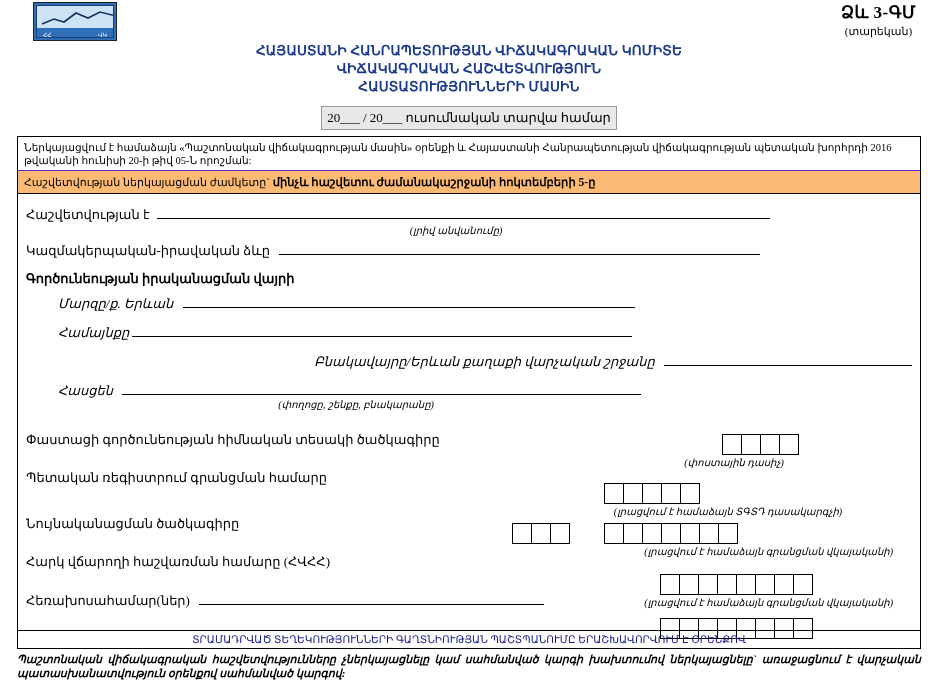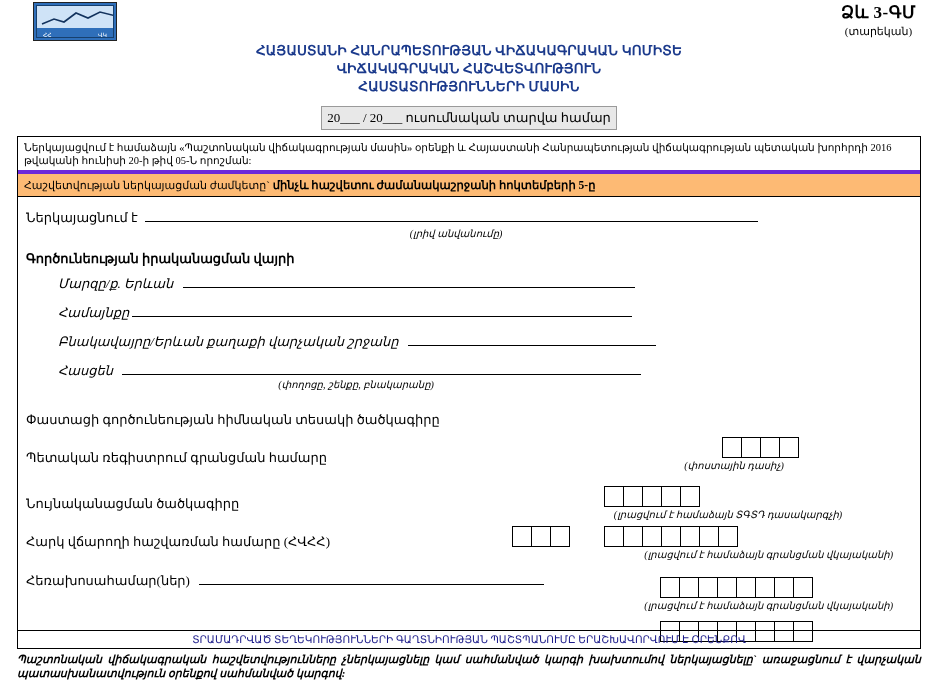--- a/index.html
+++ b/index.html
@@ -110,21 +110,21 @@
     position: relative;
     margin: 0 17px;
     border: 1px solid #000;
     box-sizing: border-box;
     height: 513px;
   }
   .note {
     font-size: 10.5px;
     line-height: 13px;
     padding: 4px 6px 3px 6px;
-    border-bottom: 4px solid #6d28d9;
+    border-bottom: 1px solid #6d28d9;
   }
   .deadline {
     font-size: 11px;
     padding: 4px 6px;
     border-bottom: 1px solid #000;
     background: #fdba74;
   }
   .deadline b { font-size: 11.5px; }
   .body {
     position: relative;
@@ -226,41 +226,45 @@
 
     <div class="note">Ներկայացվում է համաձայն «Պաշտոնական վիճակագրության մասին» օրենքի և  Հայաստանի Հանրապետության վիճակագրության պետական խորհրդի 2016 թվականի հունիսի 20-ի թիվ 05-Ն որոշման:</div>
 
     <div class="deadline">
       <span>Հաշվետվության ներկայացման ժամկետը` </span><b>մինչև հաշվետու ժամանակաշրջանի հոկտեմբերի 5-ը</b>
     </div>
 
     <div class="body">
 
       <div class="row" style="margin-top:4px;">
-        <span class="lbl">Ներկայացնում է</span>
+        <span class="lbl">Հաշվետվության է</span>
         <span class="rule" style="width:613px; margin-left:4px;"></span>
       </div>
       <div class="caption" style="width:640px; margin-left:110px; margin-bottom:6px;">(լրիվ անվանումը)</div>
 
+      <div class="row">
+        <span class="lbl">Կազմակերպական-իրավական ձևը</span>
+        <span class="rule" style="width:481px; margin-left:6px;"></span>
+      </div>
 
       <div class="row" style="margin-top:12px; margin-bottom:8px;">
         <span class="lbl bold">Գործունեության իրականացման վայրի</span>
       </div>
 
       <div class="row indent" style="margin-bottom:12px;">
         <span class="lbl ital">Մարզը/ք. Երևան</span>
         <span class="rule" style="width:452px; margin-left:6px;"></span>
       </div>
 
       <div class="row indent" style="margin-bottom:12px;">
         <span class="lbl ital">Համայնքը</span>
         <span class="rule" style="width:500px; margin-left:0px;"></span>
       </div>
 
-      <div class="row indent" style="margin-bottom:12px;">
+      <div class="row indent" style="margin-bottom:12px;text-align:right;">
         <span class="lbl ital">Բնակավայրը/Երևան քաղաքի վարչական շրջանը</span>
         <span class="rule" style="width:248px; margin-left:6px;"></span>
       </div>
 
       <div class="row indent" style="margin-bottom:0px;">
         <span class="lbl ital">Հասցեն</span>
         <span class="rule" style="width:519px; margin-left:6px;"></span>
       </div>
       <div class="caption" style="width:440px; margin-left:110px;">(փողոցը, շենքը, բնակարանը)</div>
 

